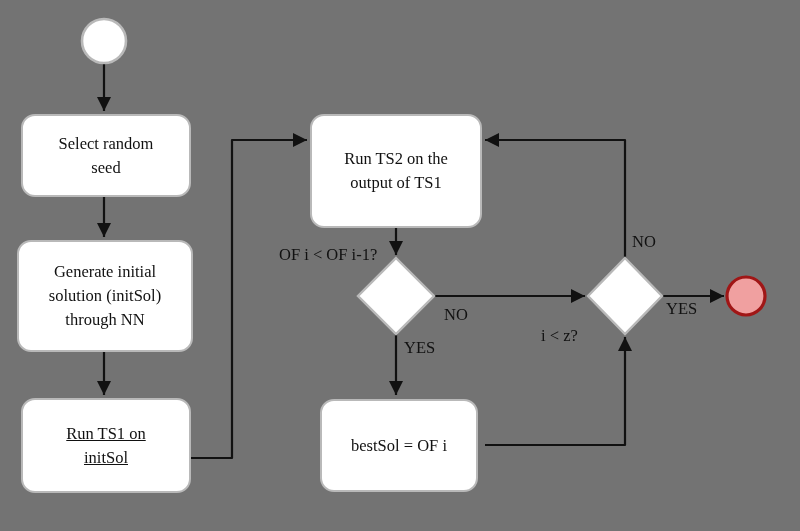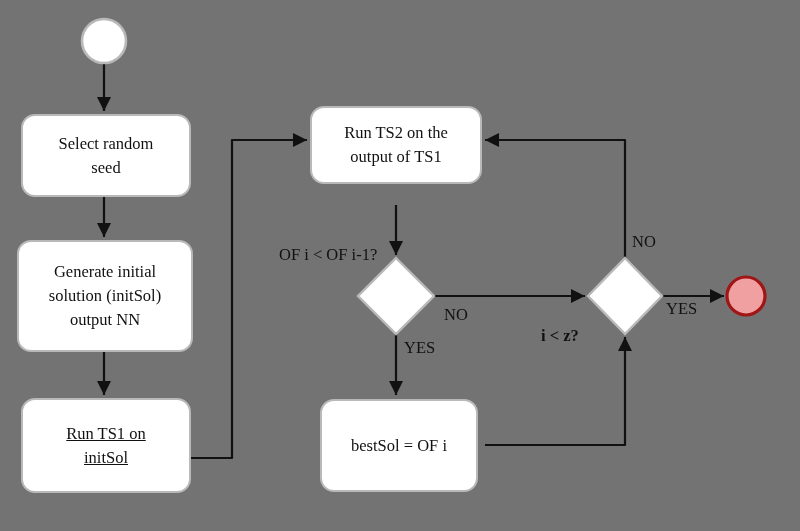--- a/index.html
+++ b/index.html
@@ -96,35 +96,35 @@
 
     <polygon class="diamond" points="396,258 434,296 396,334 358,296"></polygon>
     <polygon class="diamond" points="625,258 662,296 625,334 588,296"></polygon>
   </svg>
 
   <div class="node" style="left:21px; top:114px; width:170px; height:83px;">Select random
 seed</div>
 
   <div class="node" style="left:17px; top:240px; width:176px; height:112px;">Generate initial
 solution (initSol)
-output NN</div>
+through NN</div>
 
   <div class="node" style="left:21px; top:398px; width:170px; height:95px;text-decoration:underline;">Run TS1 on
 initSol</div>
 
-  <div class="node" style="left:310px; top:106px; width:172px; height:78px;font-family:Liberation Serif, serif;">Run TS2 on the
+  <div class="node" style="left:310px; top:114px; width:172px; height:114px;font-family:Liberation Serif, serif;">Run TS2 on the
 output of TS1</div>
 
   <div class="node" style="left:320px; top:399px; width:158px; height:93px;">bestSol = OF i</div>
 
   <div class="edge-label" style="left:257px; top:245px;margin-left:22px;">OF i &lt; OF i-1?</div>
 
   <div class="edge-label" style="left:444px; top:305px;">NO</div>
 
   <div class="edge-label" style="left:404px; top:338px;">YES</div>
 
-  <div class="edge-label" style="left:541px; top:326px;font-weight:bold;">i &lt; z?</div>
+  <div class="edge-label" style="left:541px; top:326px;">i &lt; z?</div>
 
   <div class="edge-label" style="left:632px; top:232px;">NO</div>
 
   <div class="edge-label" style="left:666px; top:299px;">YES</div>
 
 </div>
 
 </body></html>

